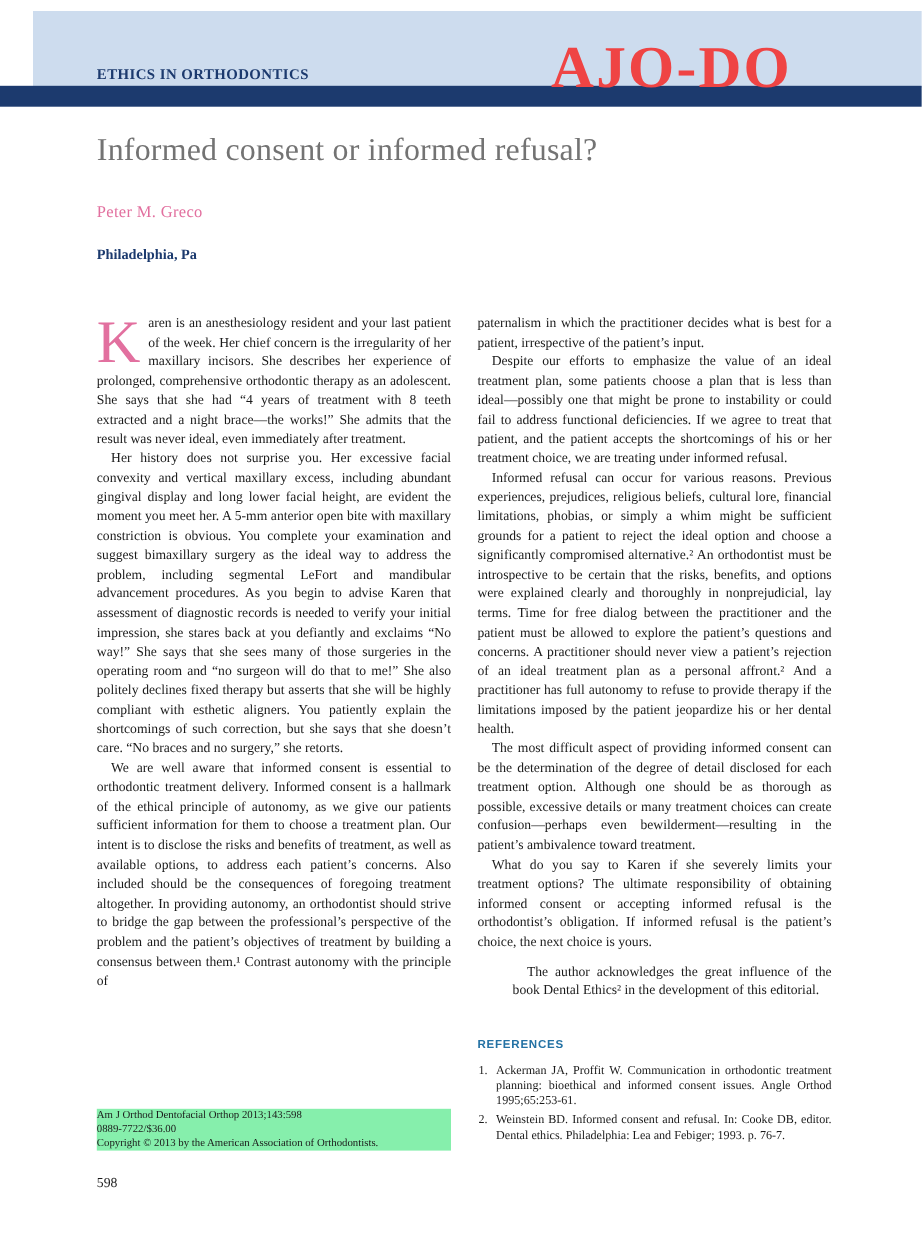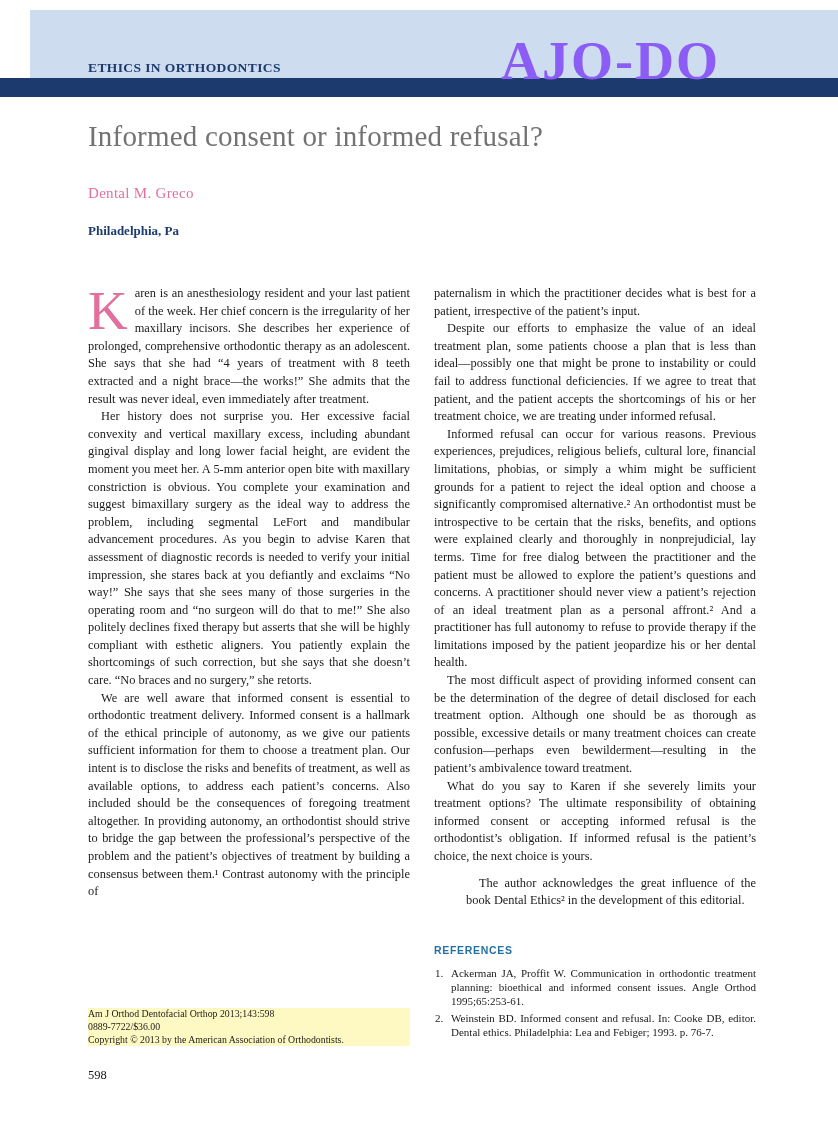--- a/index.html
+++ b/index.html
@@ -21,21 +21,21 @@
     background:var(--band-dark, #1c3a6e);
   }
   .section-label {
     position:absolute; left:88px; top:60px;
     font-weight:bold; font-size:13.5px; letter-spacing:0.4px;
     color:var(--band-dark, #1c3a6e);
   }
   .logo {
     position:absolute; right:118px; top:34px;
     font-size:54px; line-height:1; font-weight:bold; letter-spacing:2px;
-    color:#8b5cf6;
+    color:#ef4444;
   }
 
   
   .content { position:absolute; left:88px; top:120px; width:668px; }
   .title { font-size:29px; font-weight:normal; color:#737373; letter-spacing:0.2px; }
   .author { margin-top:32px; font-size:15px; color:var(--accent-pink, #e2709f); letter-spacing:0.3px; }
   .affil  { margin-top:21px; font-size:13px; font-weight:bold; color:var(--band-dark, #1c3a6e); }
 
   .columns { margin-top:46px; display:flex; gap:24px; }
   .col { width:322px; font-size:12.4px; line-height:17.6px; text-align:justify; }
@@ -58,40 +58,40 @@
   .refs { margin-top:7px; list-style:none; counter-reset:ref; font-size:11px; line-height:14px; }
   .refs li {
     position:relative; padding-left:17px; margin-bottom:3px;
     counter-increment:ref; text-align:justify;
   }
   .refs li::before { content:counter(ref) "."; position:absolute; left:1px; }
 
   
   .footnote {
     position:absolute; left:88px; top:1008px; width:322px;
-    font-size:9.8px; line-height:12.8px; background:#fef9c3;
+    font-size:9.8px; line-height:12.8px; background:#86efac;
   }
   .footnote .doi { color:var(--link-blue, #2a5ca8); }
   .pageno { position:absolute; left:88px; top:1068px; font-size:12.5px; }
 </style>
 </head>
 <body>
 
 <div class="page">
 
   <div>
     <div class="band-light"></div>
     <div class="band-dark"></div>
     <div class="section-label">ETHICS IN ORTHODONTICS</div>
     <div class="logo">AJO-DO</div>
   </div>
 
   <div class="content">
     <h1 class="title">Informed consent or informed refusal?</h1>
-    <div class="author">Dental M. Greco</div>
+    <div class="author">Peter M. Greco</div>
     <div class="affil">Philadelphia, Pa</div>
 
     <div class="columns">
 
       <div class="col">
         <p class="no-indent"><span class="dropcap">K</span><span>aren is an anesthesiology resident and your last patient of the week. Her chief concern is the irregularity of her maxillary incisors. She describes her experience of prolonged, comprehensive orthodontic therapy as an adolescent. She says that she had “4 years of treatment with 8 teeth extracted and a night brace—the works!” She admits that the result was never ideal, even immediately after treatment.</span></p>
         <p>Her history does not surprise you. Her excessive facial convexity and vertical maxillary excess, including abundant gingival display and long lower facial height, are evident the moment you meet her. A 5-mm anterior open bite with maxillary constriction is obvious. You complete your examination and suggest bimaxillary surgery as the ideal way to address the problem, including segmental LeFort and mandibular advancement procedures. As you begin to advise Karen that assessment of diagnostic records is needed to verify your initial impression, she stares back at you defiantly and exclaims “No way!” She says that she sees many of those surgeries in the operating room and “no surgeon will do that to me!” She also politely declines fixed therapy but asserts that she will be highly compliant with esthetic aligners. You patiently explain the shortcomings of such correction, but she says that she doesn’t care. “No braces and no surgery,” she retorts.</p>
         <p>We are well aware that informed consent is essential to orthodontic treatment delivery. Informed consent is a hallmark of the ethical principle of autonomy, as we give our patients sufficient information for them to choose a treatment plan. Our intent is to disclose the risks and benefits of treatment, as well as available options, to address each patient’s concerns. Also included should be the consequences of foregoing treatment altogether. In providing autonomy, an orthodontist should strive to bridge the gap between the professional’s perspective of the problem and the patient’s objectives of treatment by building a consensus between them.¹ Contrast autonomy with the principle of</p>
       </div>
 

